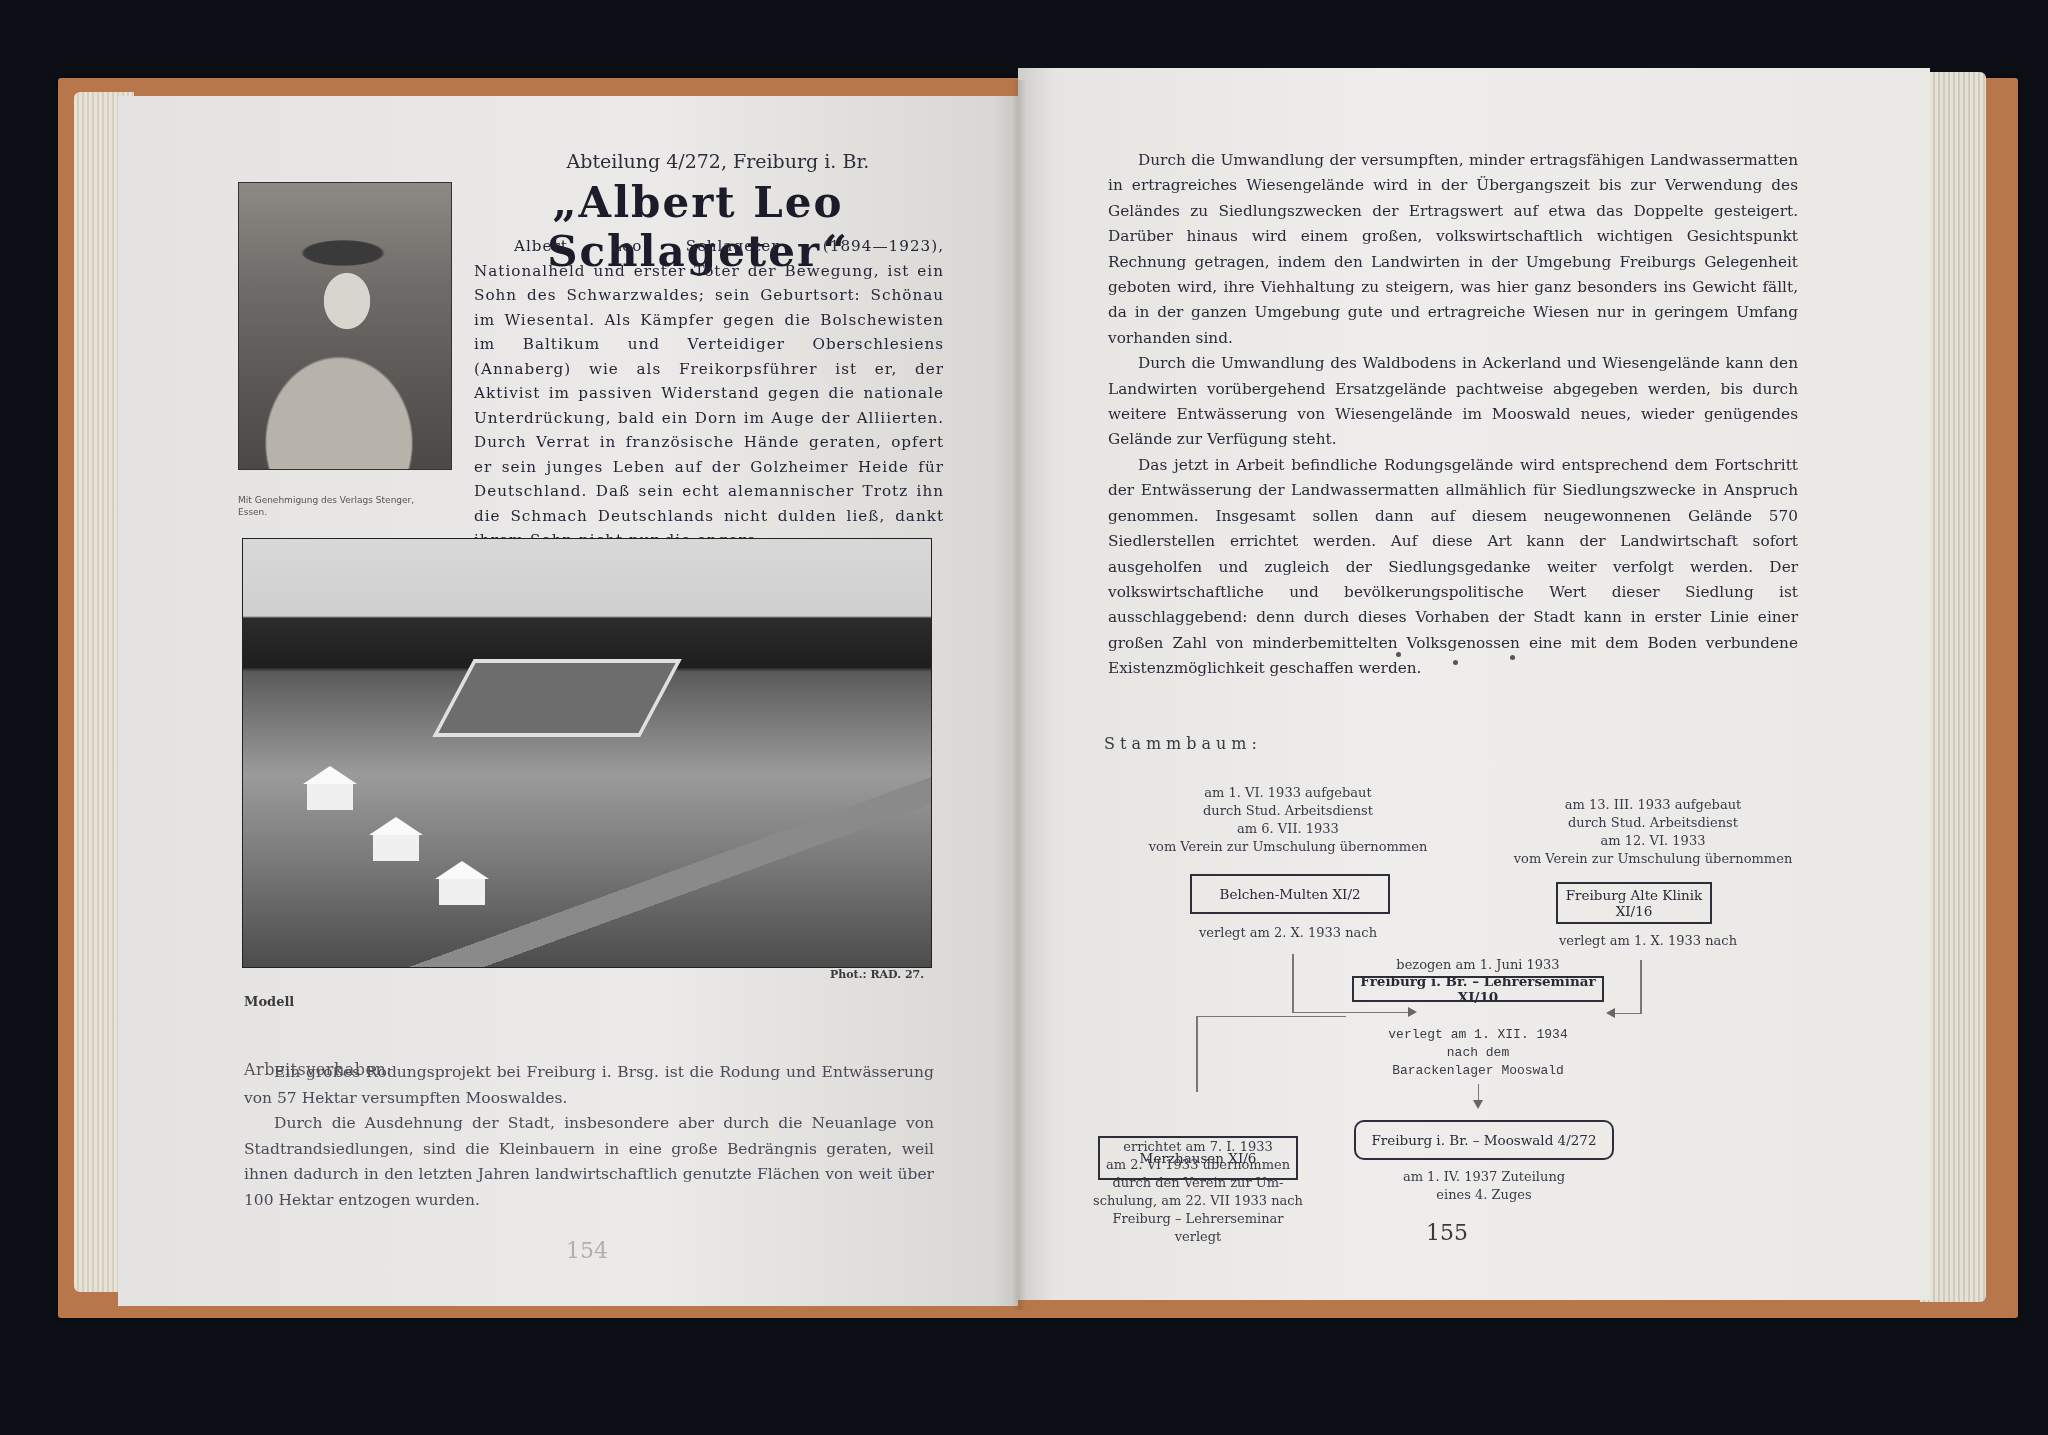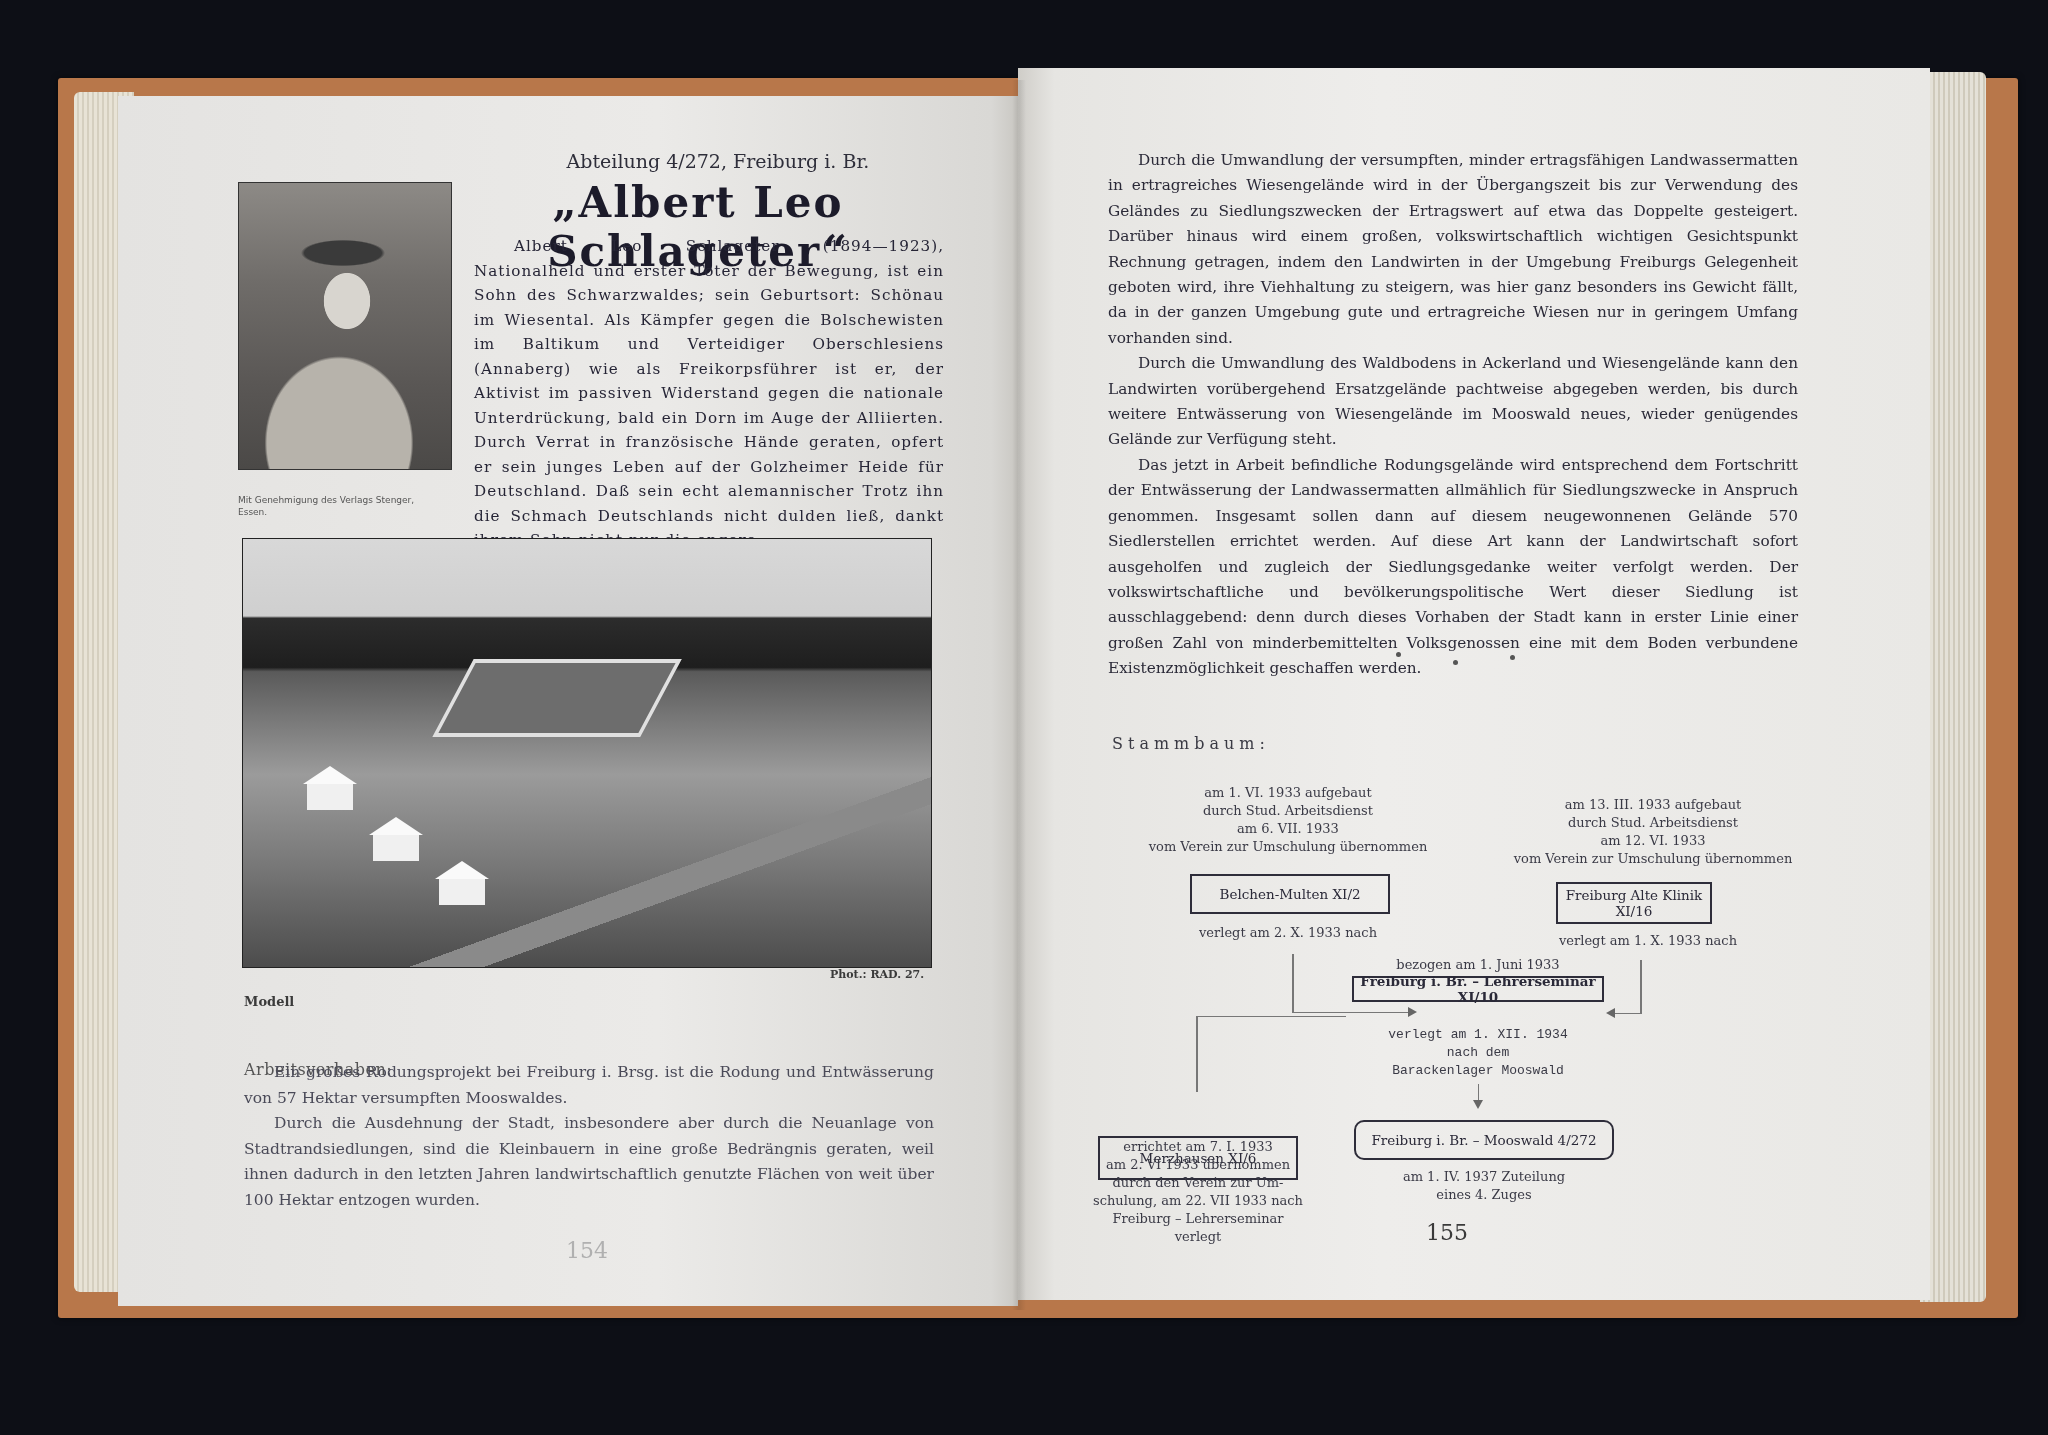--- a/index.html
+++ b/index.html
@@ -113,21 +113,21 @@
     font-size: 15.3px; line-height: 25.4px; color: #2b2a38; text-align: justify;
   }
   .body-right p { margin: 0; text-indent: 30px; }
   .separator-dots {
     position: absolute; top: 584px; left: 0; width: 100%; height: 20px;
   }
   .separator-dots span {
     position: absolute; width: 5px; height: 5px; border-radius: 50%; background: #555;
   }
   .stammbaum-label {
-    position: absolute; left: 86px; top: 666px; font-size: 16px; letter-spacing: 5px; color: #3a3a44; margin-left: 8px;
+    position: absolute; left: 86px; top: 666px; font-size: 16px; letter-spacing: 5px; color: #3a3a44;
   }
   .diagram { position: absolute; left: 0; top: 0; width: 100%; height: 100%; }
   .d-text {
     position: absolute; text-align: center; font-size: 13px; line-height: 18px; color: #3a3a46;
   }
   .d-box {
     position: absolute; border: 2px solid #2e2d3a; background: transparent;
     font-size: 13.5px; color: #2a2938; text-align: center; box-sizing: border-box;
     display: flex; align-items: center; justify-content: center;
   }

